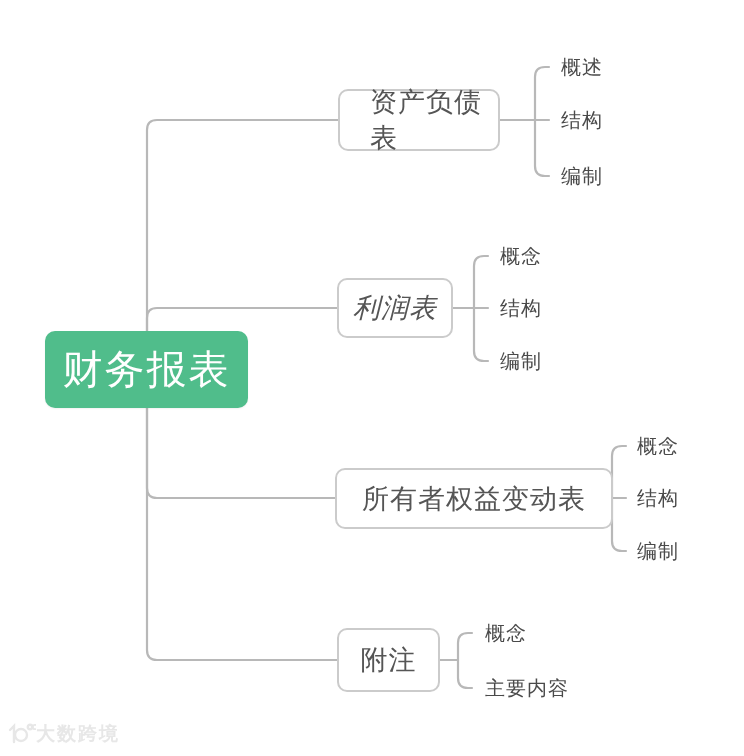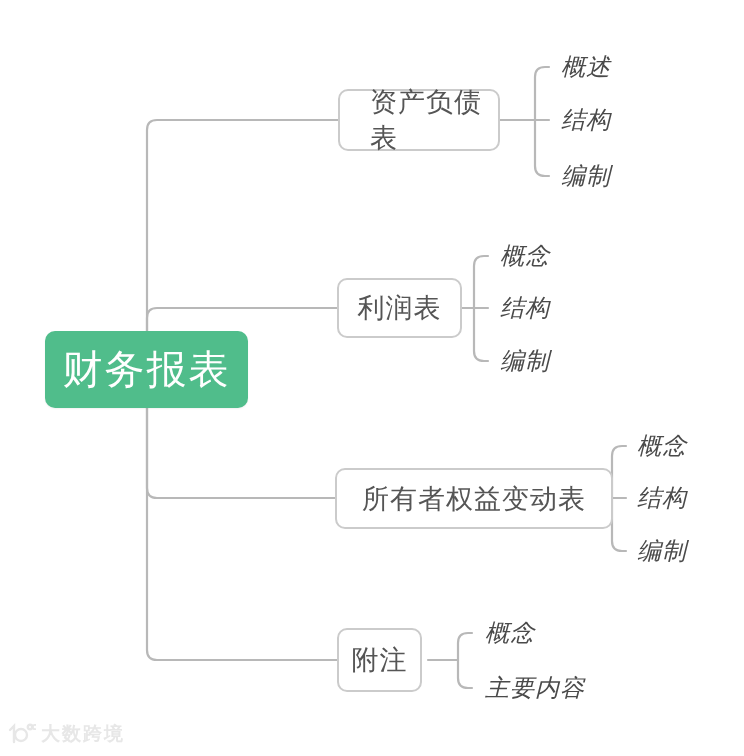--- a/index.html
+++ b/index.html
@@ -16,31 +16,31 @@
     display:flex;align-items:center;justify-content:center;
     color:#ffffff;font-size:40px;letter-spacing:2px;
     box-shadow:0 1px 2px rgba(0,0,0,0.06);
   }
   .topic-box{
     position:absolute;background:#ffffff;border:2px solid #cbcbcb;border-radius:10px;
     display:flex;align-items:center;justify-content:center;
     color:#555555;font-size:27px;letter-spacing:1px;box-sizing:border-box;
   }
   .topic-balance{left:338px;top:89px;width:162px;height:62px;padding-left:30px;}
-  .topic-income{left:337px;top:278px;width:125px;height:60px;}
+  .topic-income{left:337px;top:278px;width:116px;height:60px;font-style:italic;}
   .topic-equity{left:335px;top:468px;width:278px;height:61px;}
-  .topic-notes{left:337px;top:628px;width:85px;height:64px;}
+  .topic-notes{left:337px;top:628px;width:103px;height:64px;}
 
   .leaf{
     position:absolute;transform:translateY(-50%);
-    color:#4a4a4a;font-size:24px;letter-spacing:1px;white-space:nowrap;font-style:italic;
+    color:#4a4a4a;font-size:20px;letter-spacing:1px;white-space:nowrap;
   }
 
   .watermark{
-    position:absolute;left:6px;top:721px;display:flex;align-items:center;gap:5px;
+    position:absolute;left:6px;top:721px;display:flex;align-items:center;
     color:#e7e7e7;font-size:19px;font-weight:bold;letter-spacing:2px;user-select:none;
   }
   .wm-logo svg{display:block;}
 </style>
 </head>
 <body>
 
 <div class="stage">
 
   <svg class="wires" viewBox="0 0 744 756" aria-hidden="true">

